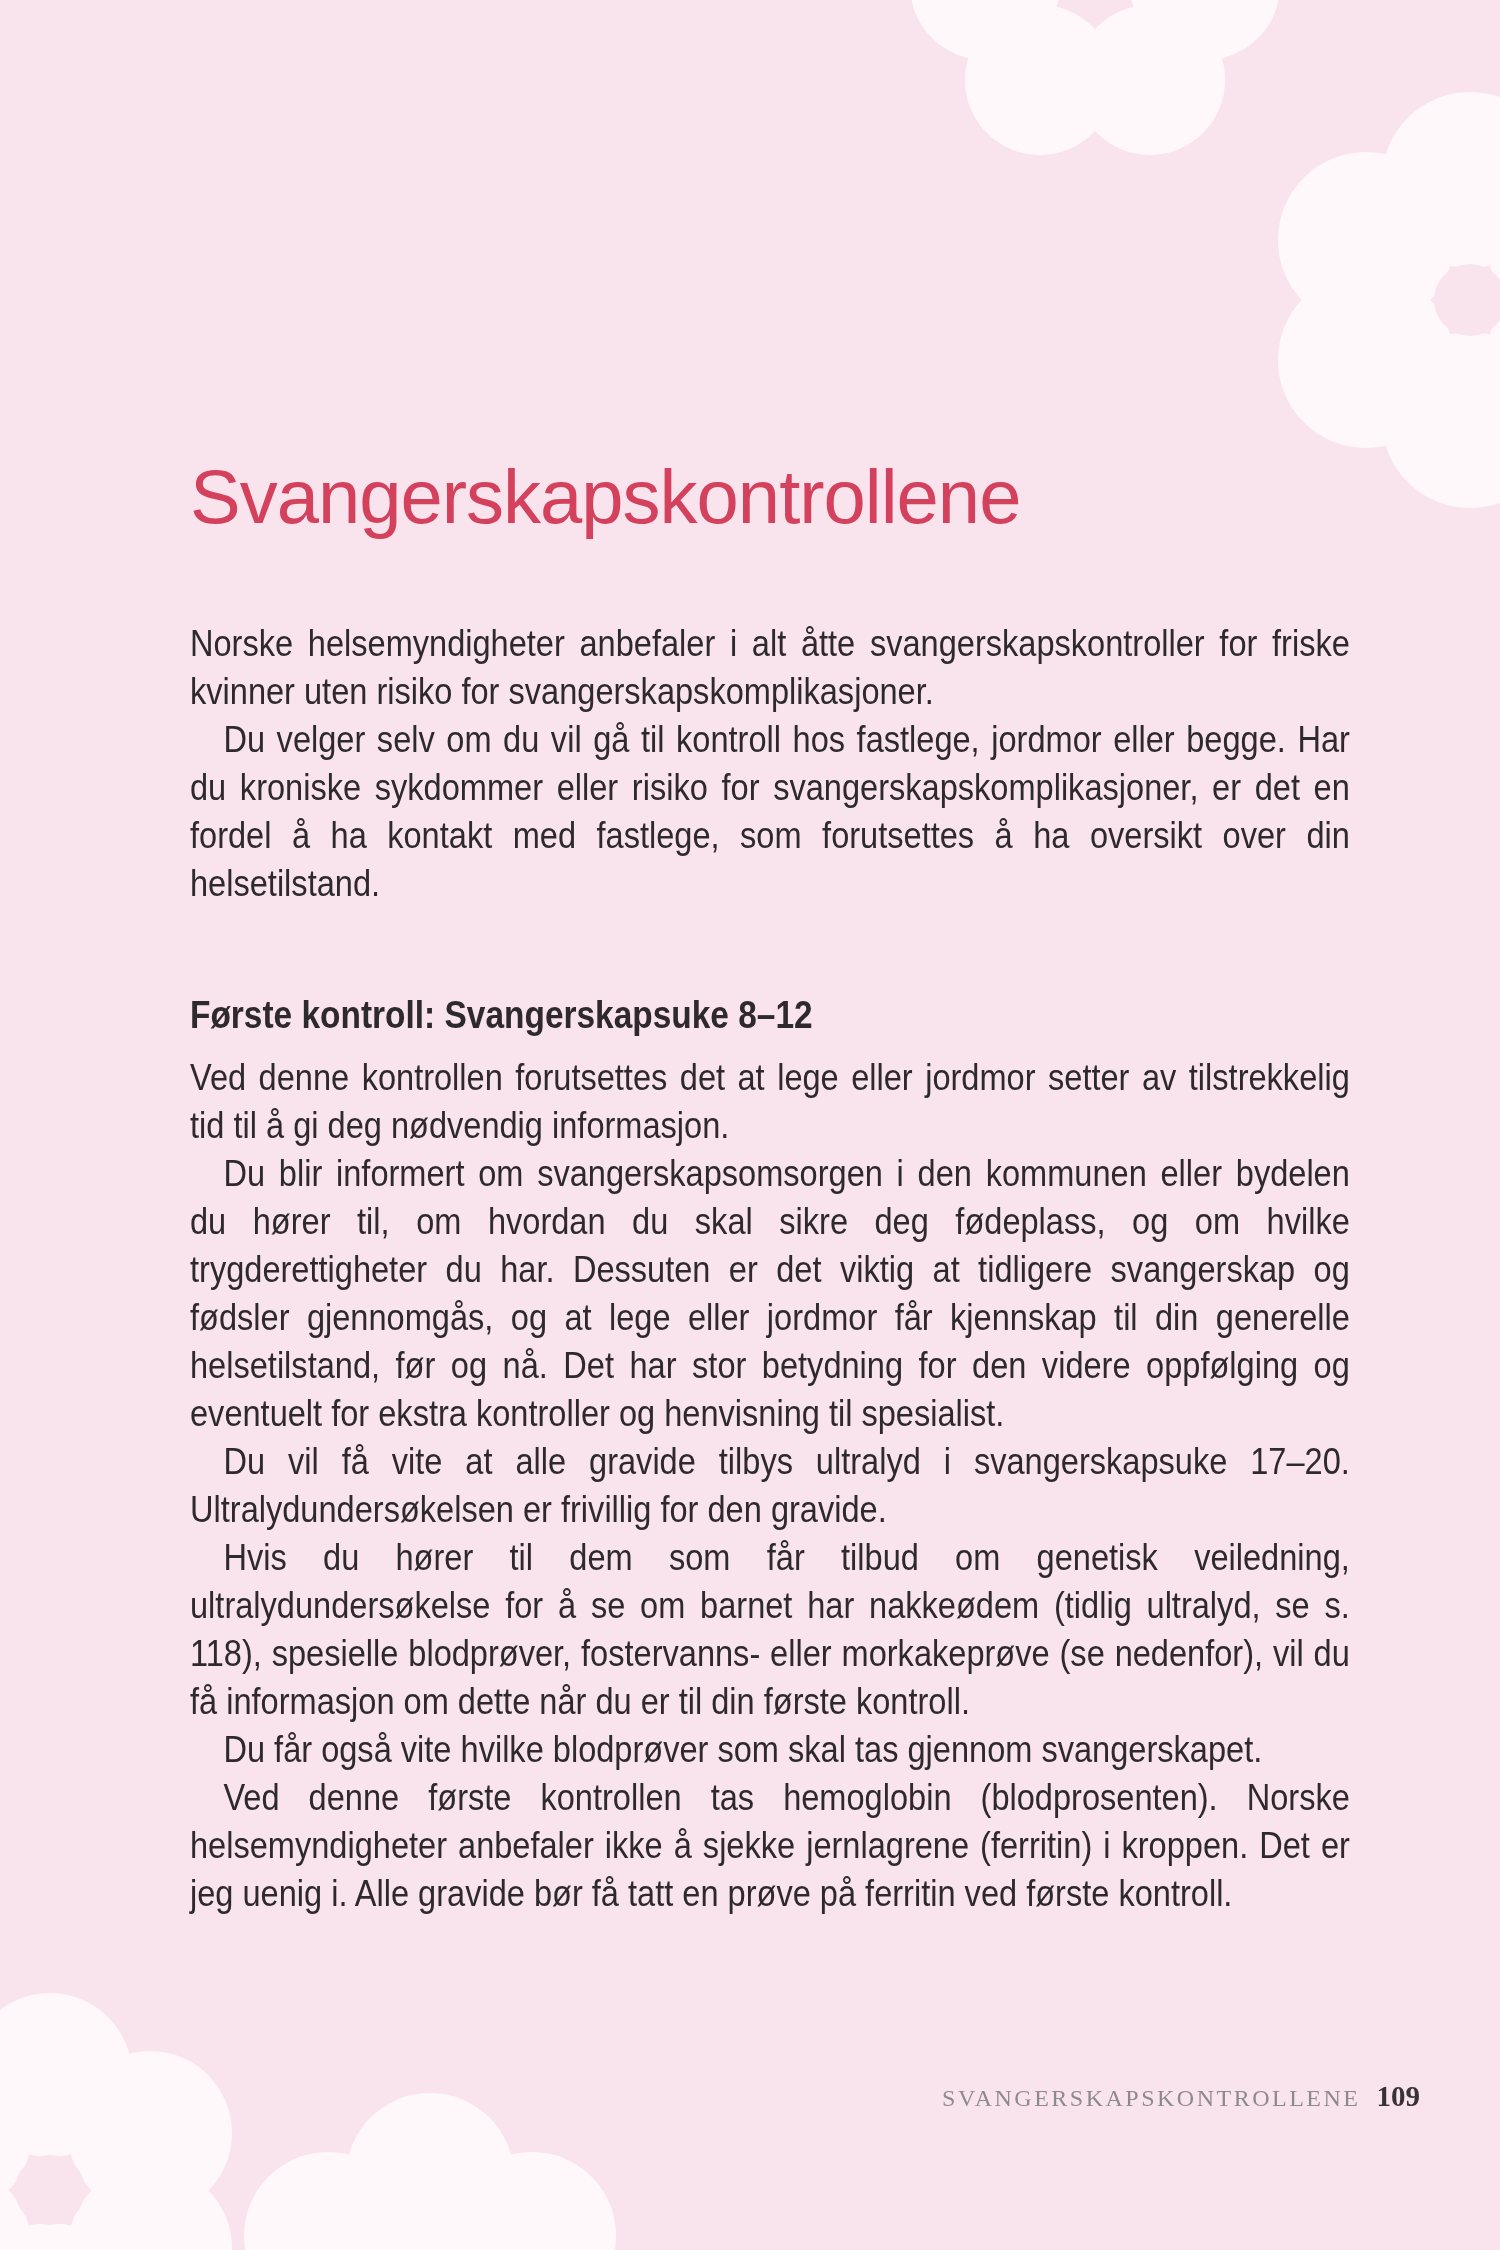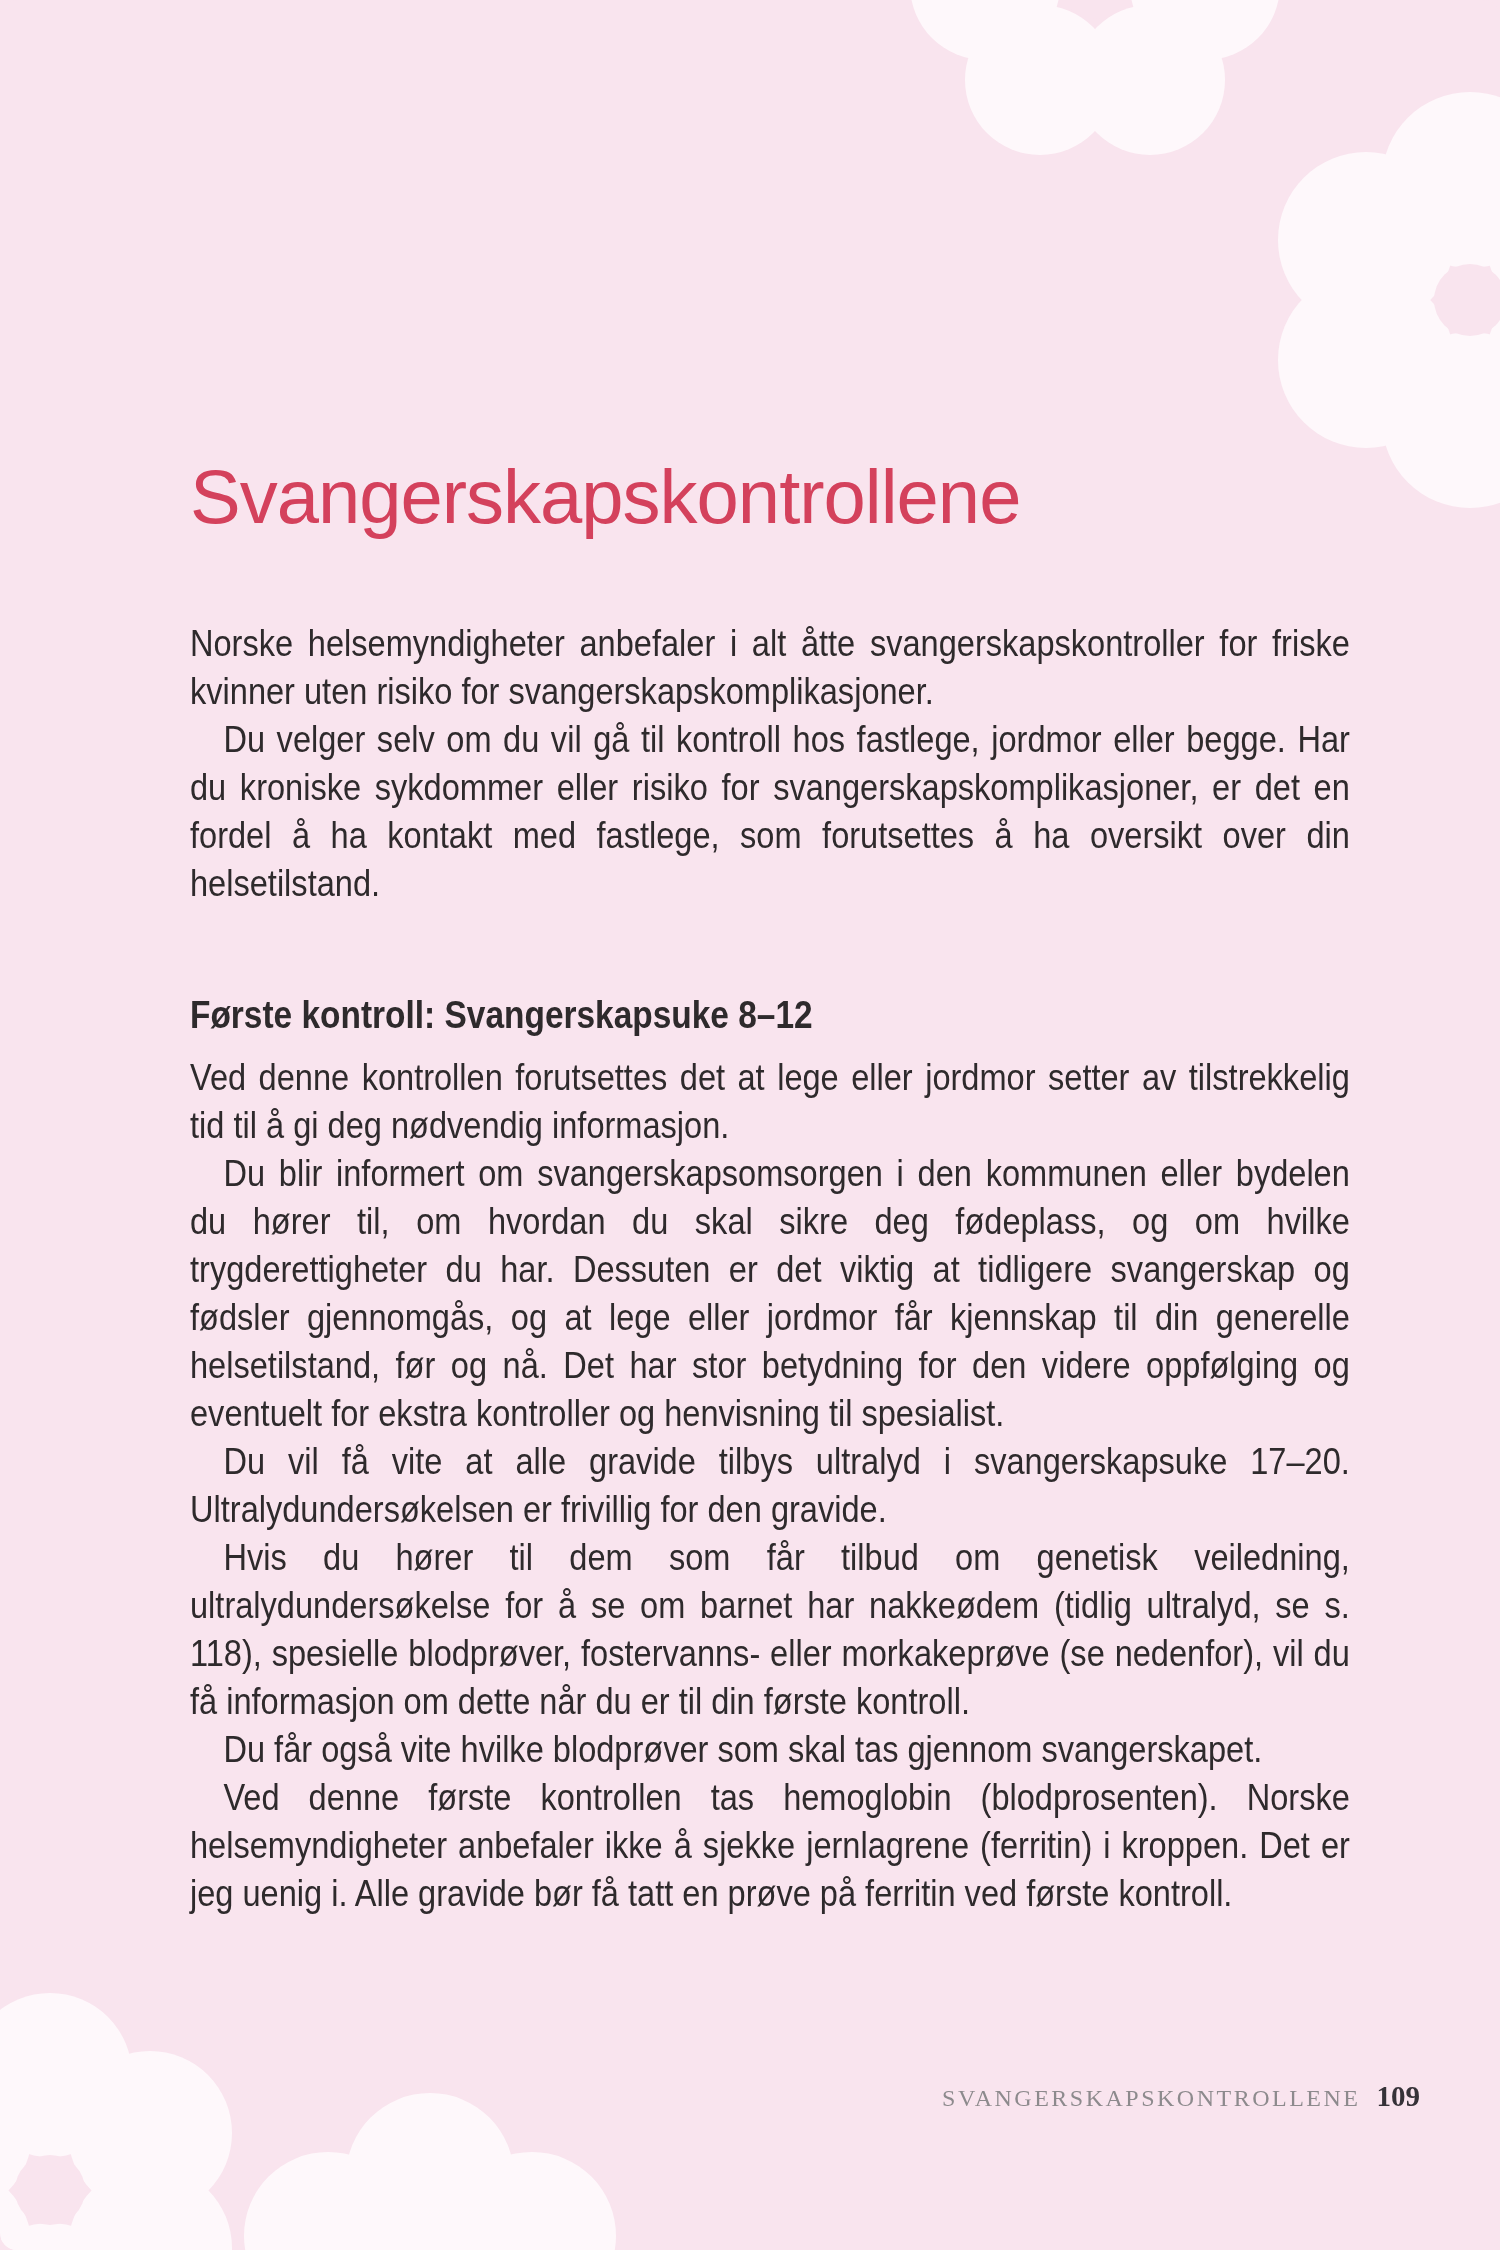--- a/index.html
+++ b/index.html
@@ -7,21 +7,20 @@
     padding: 0;
     background: var(--bg, #f9e4ee);
   }
   .page {
     position: relative;
     width: 1500px;
     height: 2250px;
     background: var(--bg, #f9e4ee);
     overflow: hidden;
     font-family: "Liberation Sans", "DejaVu Sans", sans-serif;
-    border-radius: 17px;
   }
   .flowers {
     position: absolute;
     left: 0; top: 0;
     width: 1500px; height: 2250px;
     pointer-events: none;
   }
   .flowers .petal { fill: var(--flower, #fef8fb); }
   .flowers .hole  { fill: var(--bg, #f9e4ee); }
   .title {

